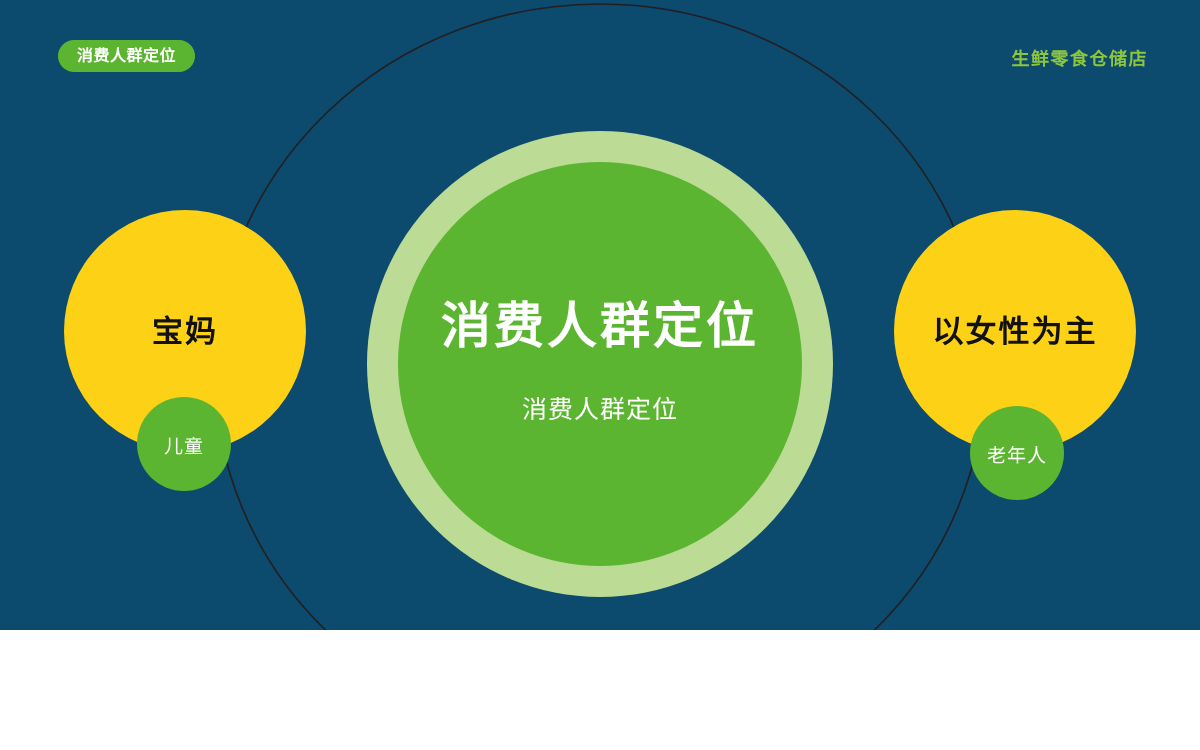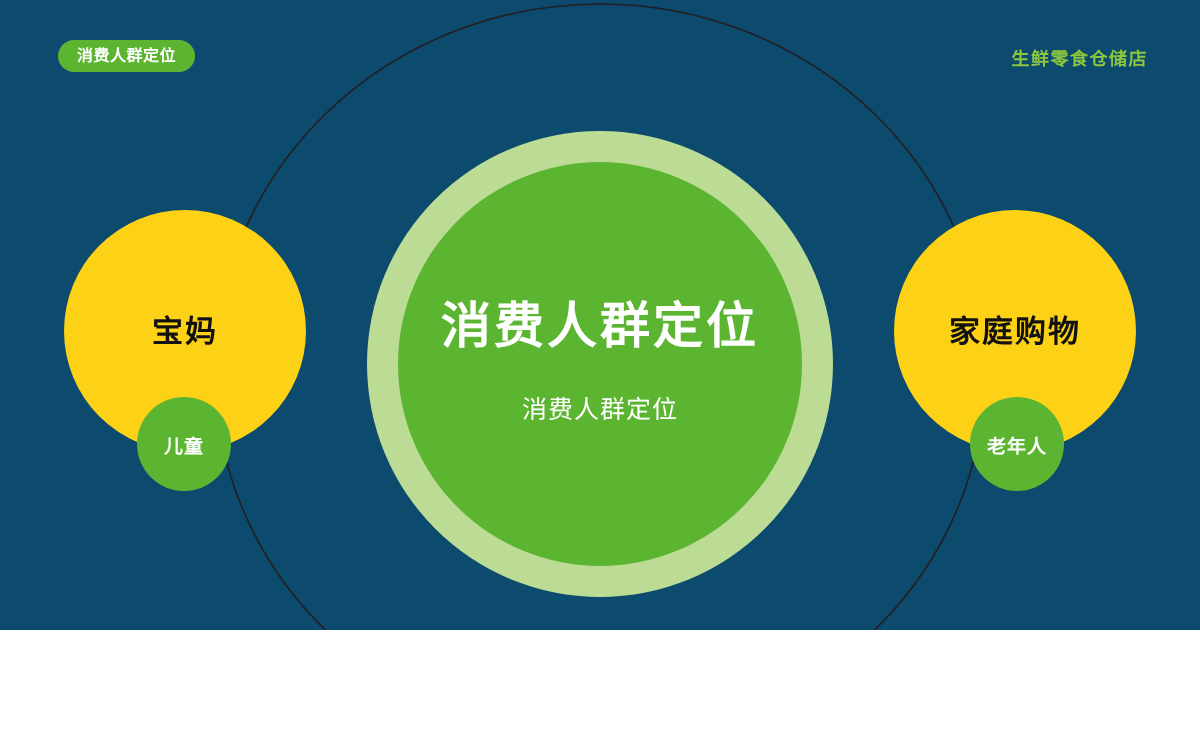--- a/index.html
+++ b/index.html
@@ -122,21 +122,21 @@
     position: absolute;
     border-radius: 50%;
     display: flex;
     align-items: center;
     justify-content: center;
     z-index: 4;
   }
   .node-sub-label {
     color: #ffffff;
     font-size: 19px;
-    font-weight: bold;
+    font-weight: normal;
     letter-spacing: 1px;
     white-space: nowrap;
   }
 </style>
 </head>
 <body>
 
 <div id="stage" style="width: 1200px; height: 630px; background: #0c4a6e;">
 
   <svg class="layer-arc" width="1200" height="750" viewBox="0 0 1200 750" aria-hidden="true">
@@ -156,19 +156,19 @@
   </div>
 
   <div class="node-main layer-node" id="node-0-main" style="left: 64px; top: 210px; width: 242px; height: 242px; background: rgb(253, 209, 22); color: rgb(17, 17, 17);">
     <span class="node-main-label">宝妈</span>
   </div>
   <div class="node-sub" id="node-0-sub" style="left: 137px; top: 397px; width: 94px; height: 94px; background: rgb(92, 181, 49); color: rgb(255, 255, 255);">
     <span class="node-sub-label">儿童</span>
   </div>
 
   <div class="node-main layer-node" id="node-1-main" style="left: 894px; top: 210px; width: 242px; height: 242px; background: rgb(253, 209, 22); color: rgb(17, 17, 17);">
-    <span class="node-main-label">家庭购物</span>
+    <span class="node-main-label">以女性为主</span>
   </div>
-  <div class="node-sub" id="node-1-sub" style="left: 970px; top: 397px; width: 94px; height: 94px; background: rgb(92, 181, 49); color: rgb(255, 255, 255);">
+  <div class="node-sub" id="node-1-sub" style="left: 970px; top: 406px; width: 94px; height: 94px; background: rgb(92, 181, 49); color: rgb(255, 255, 255);">
     <span class="node-sub-label">老年人</span>
   </div>
 
 </div>
 
 </body></html>

